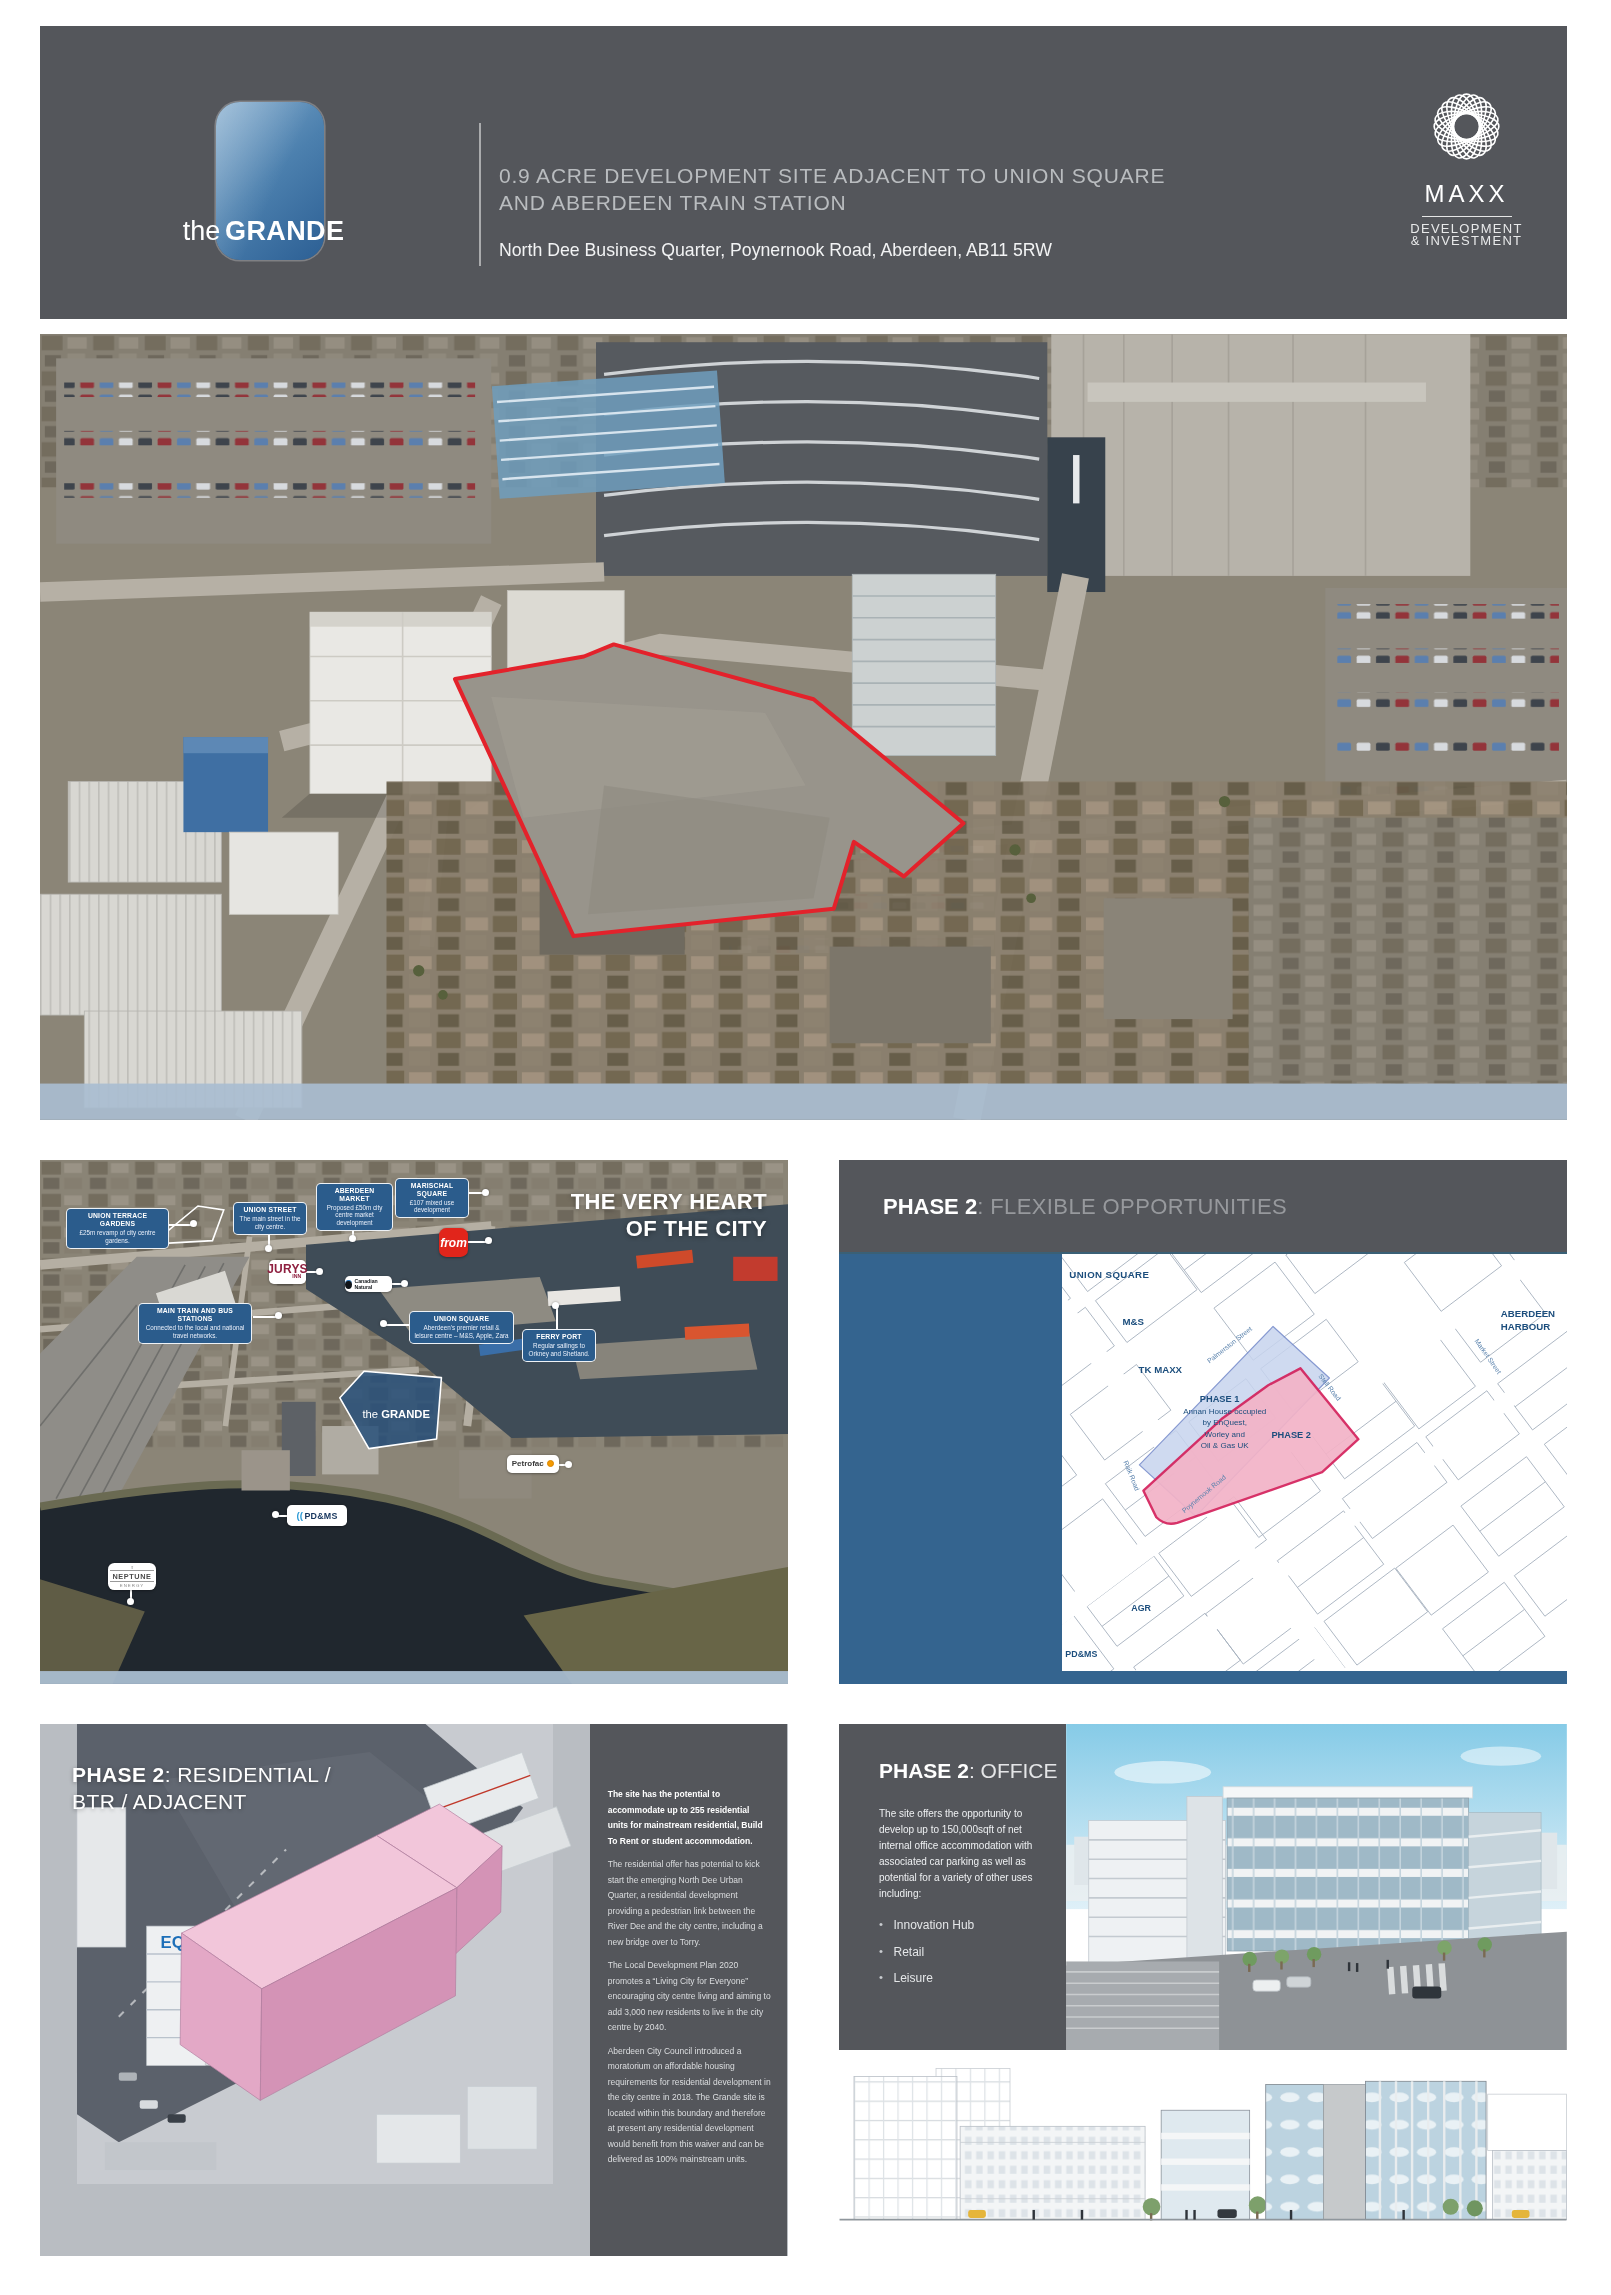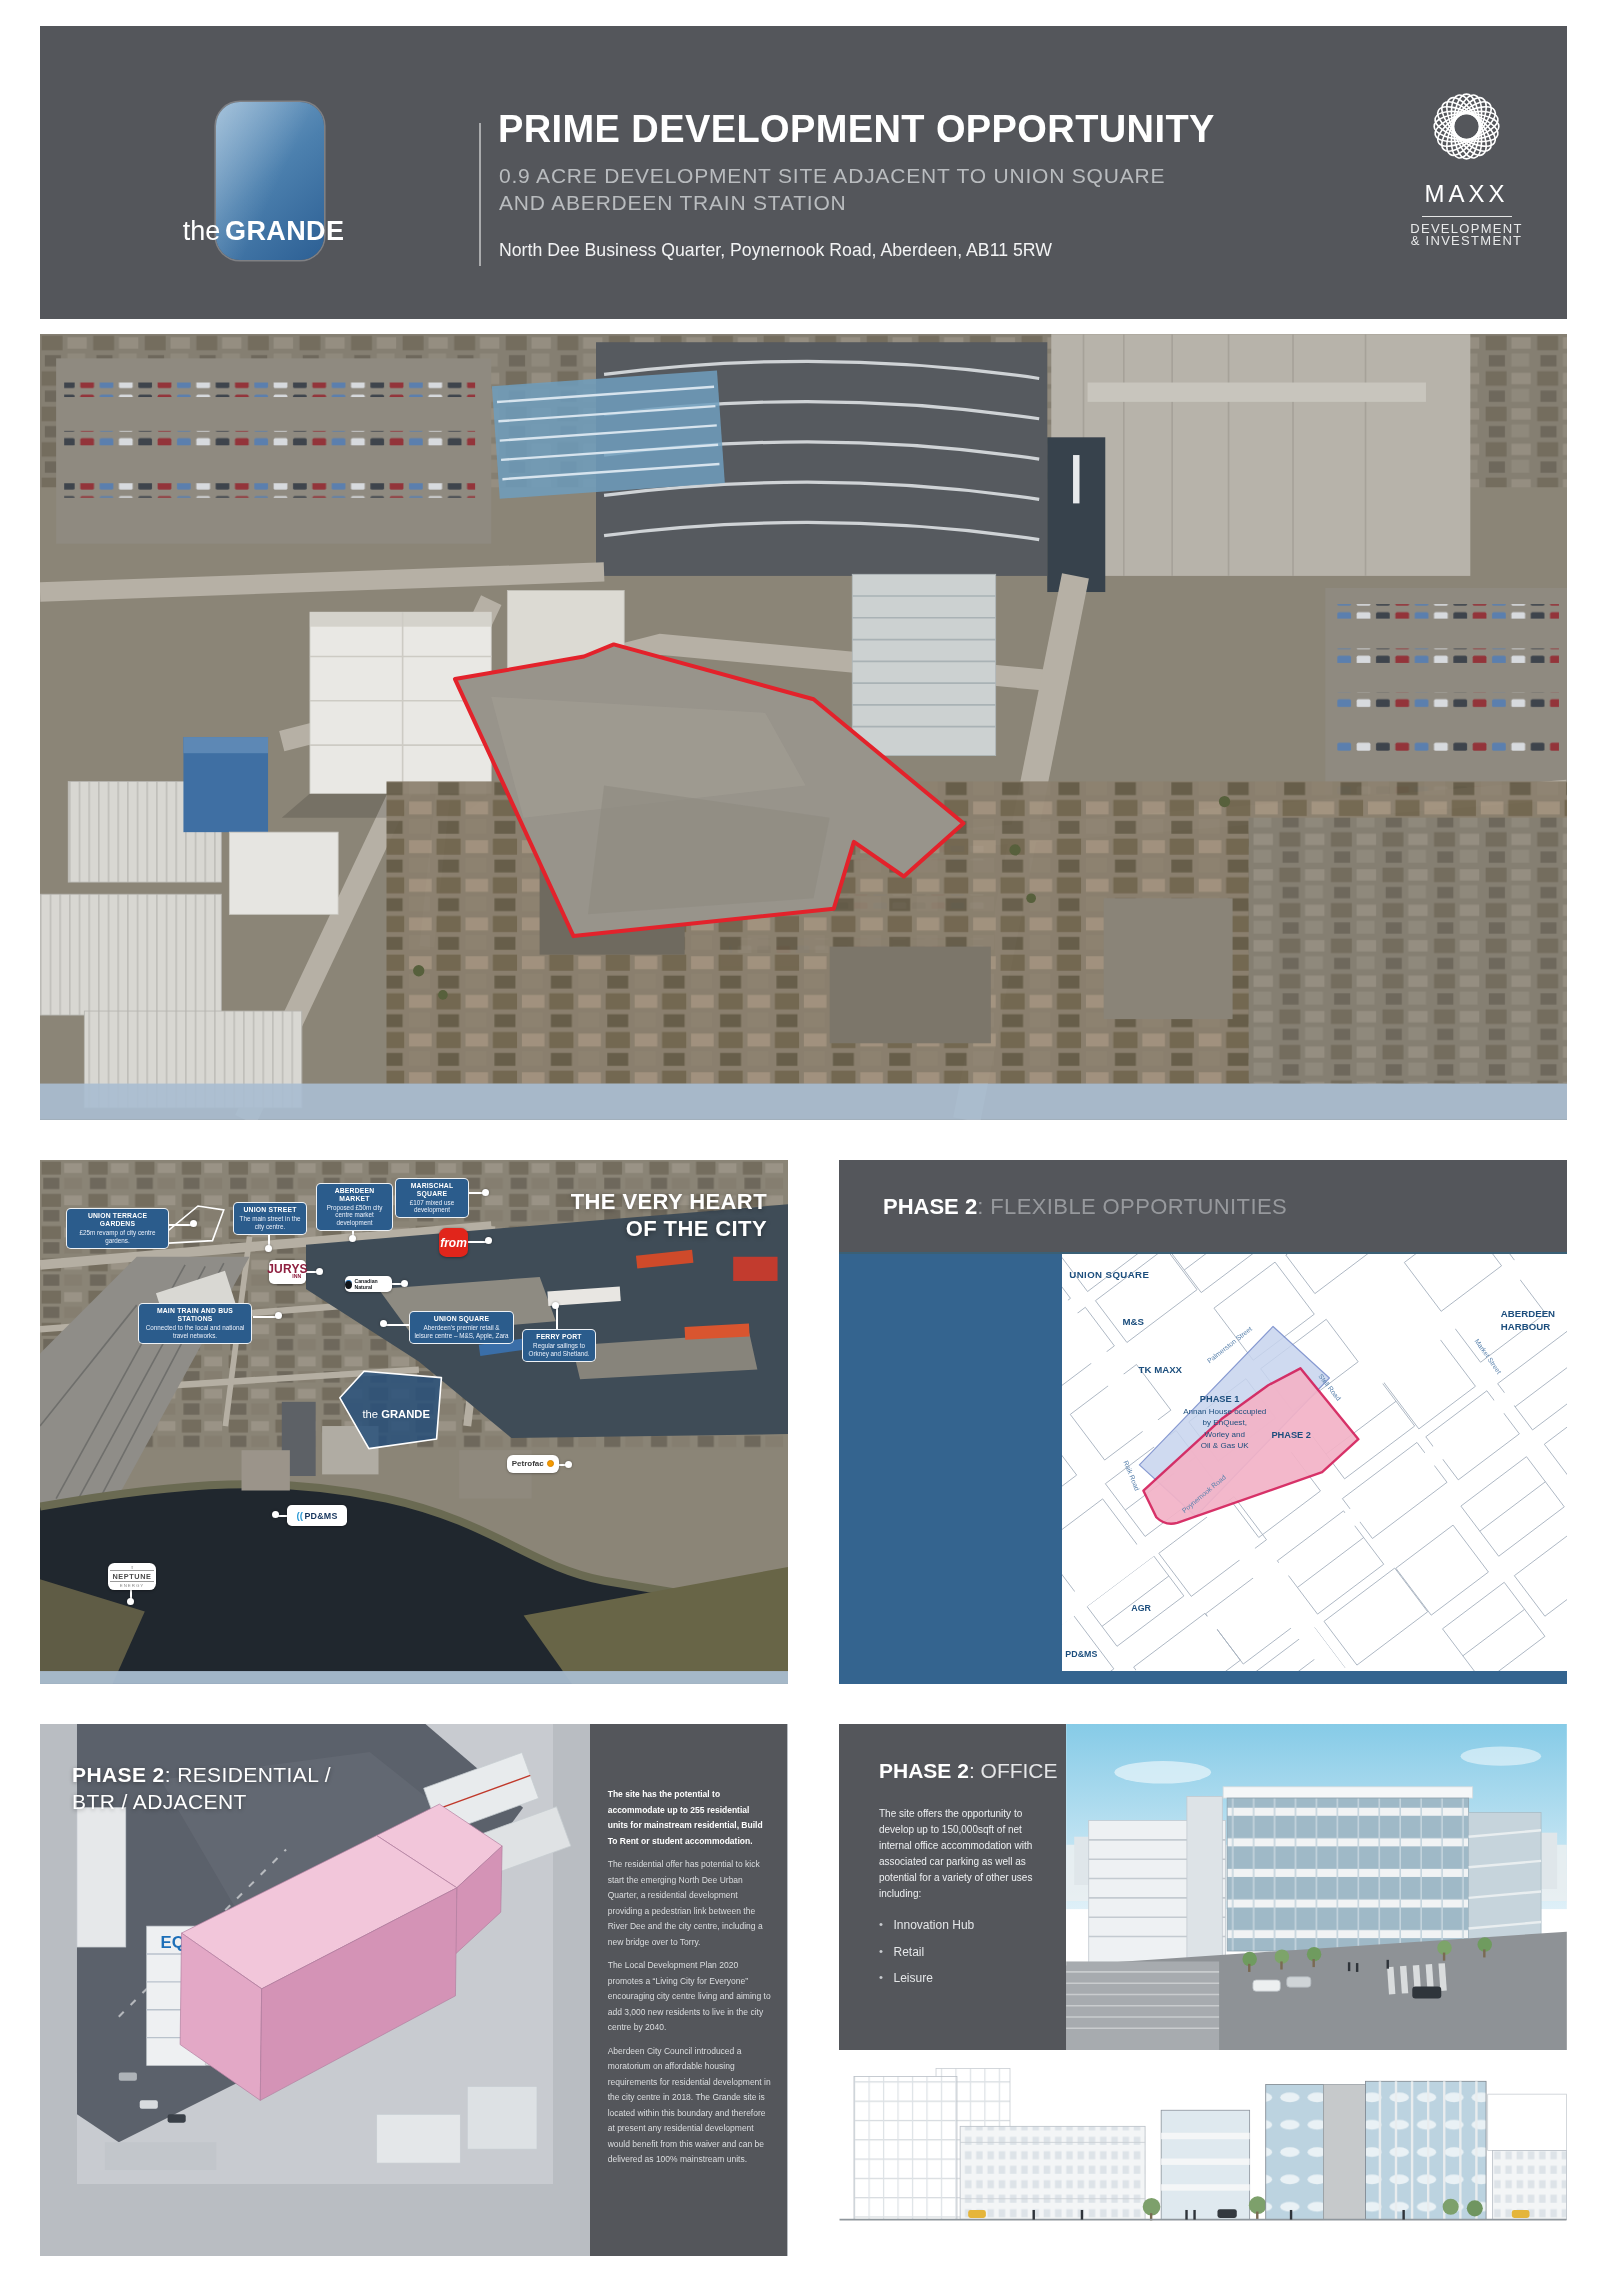--- a/index.html
+++ b/index.html
@@ -47,21 +47,21 @@
 
   .jurys{width:37px;height:24px;flex-direction:column;}
   .jurys .j1{color:#8e1f3f;font-weight:700;font-size:12px;letter-spacing:0.2px;line-height:8.9px;}
   .jurys .j2{color:#8e1f3f;font-weight:700;font-size:5.2px;line-height:5.6px;align-self:flex-end;margin-right:4.8px;}
   .ibis{width:29px;height:29px;background:#e1251b;border-radius:7.3px;}
   .ibis span{color:#fff;font-weight:700;font-style:italic;font-size:12px;}
   .cannat{width:47px;height:16px;}
   .cannat .roundel{width:8px;height:8px;border-radius:50%;background:#101418;
     border-top:1.6px solid #2e7bc4;margin-right:2.4px;}
   .cannat .cn{font-size:5.2px;font-weight:700;color:#14181c;}
-  .petrofac{width:52px;height:17.7px;border-radius:6px;}
+  .petrofac{width:52px;height:17.7px;}
   .petrofac .pf{font-size:8px;font-weight:700;color:#3a3a3a;}
   .petrofac .drop{width:7.3px;height:7.3px;border-radius:50%;background:#f59a00;margin-left:3.2px;
     border:0.8px solid #d98500;box-sizing:border-box;}
   .pdms{width:60px;height:21px;}
   .pdms .arcs{color:#2e9bd6;font-weight:700;font-size:9.7px;margin-right:1.6px;}
   .pdms .pd{font-size:8.9px;font-weight:700;color:#16355d;letter-spacing:0.2px;}
   .neptune{width:48px;height:27px;flex-direction:column;border-radius:6.4px;}
   .neptune .crown{font-size:5.6px;color:#6a6a6a;line-height:4.8px;}
   .neptune .n1{font-size:7.3px;letter-spacing:0.6px;color:#4a4a4a;font-weight:600;
     border-top:0.8px solid #9a9a9a;border-bottom:0.8px solid #9a9a9a;padding:0.8px 2.4px;}
@@ -116,21 +116,20 @@
 
 <div id="page">
 
   <div class="abs header">
     <div class="abs logo-box">
       <div class="logo-text">
         <span class="thin">the</span><span class="bold">GRANDE</span>
       </div>
     </div>
     <div class="abs hdr-divider"></div>
-    <div class="abs hdr-title">PRIME DEVELOPMENT OPPORTUNITY</div>
     <div class="abs hdr-sub">
       <div>0.9 ACRE DEVELOPMENT SITE ADJACENT TO UNION SQUARE</div>
       <div>AND ABERDEEN TRAIN STATION</div>
     </div>
     <div class="abs hdr-addr">North Dee Business Quarter, Poynernook Road, Aberdeen, AB11 5RW</div>
     <div class="abs drum">
       <svg width="89" height="89" viewBox="0 0 110 110">
         <g stroke="#ffffff" fill="none" stroke-width="2">
           <ellipse cx="55" cy="55" rx="40" ry="16"></ellipse>
           <ellipse cx="55" cy="55" rx="40" ry="16" transform="rotate(15 55 55)"></ellipse>

